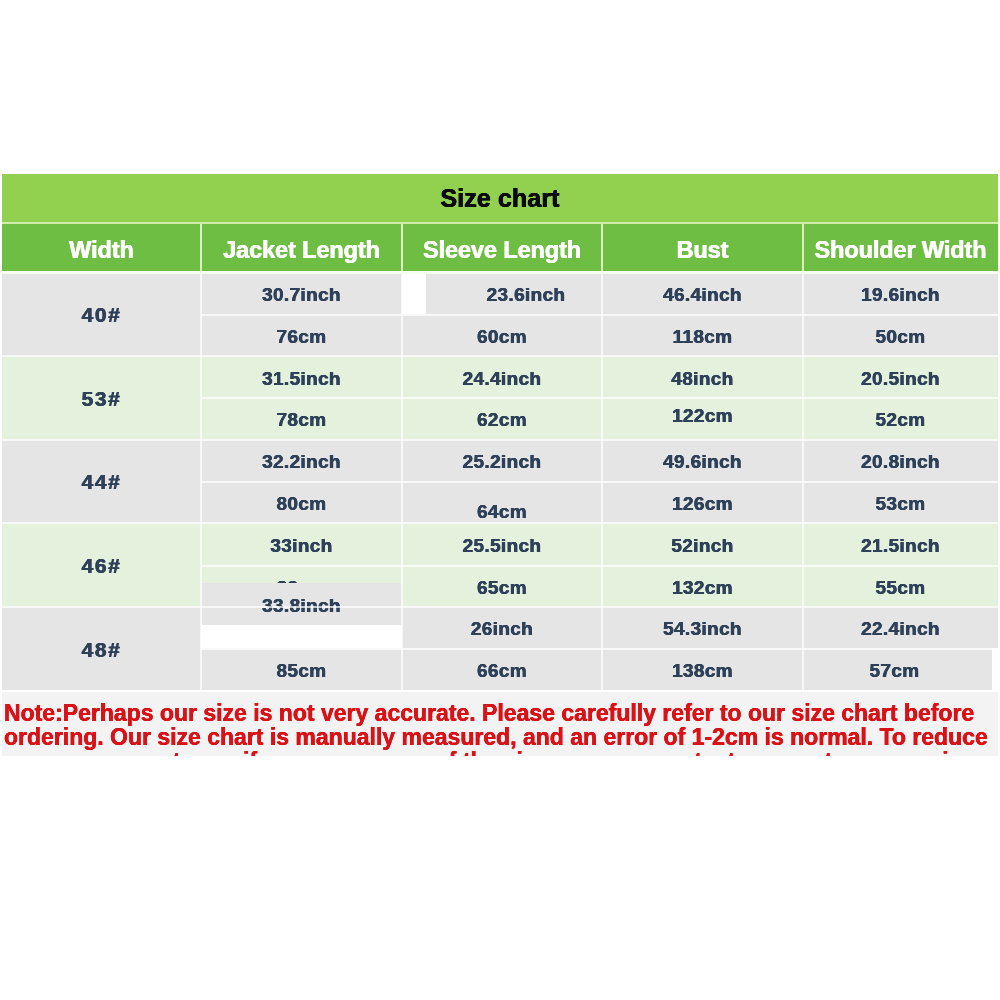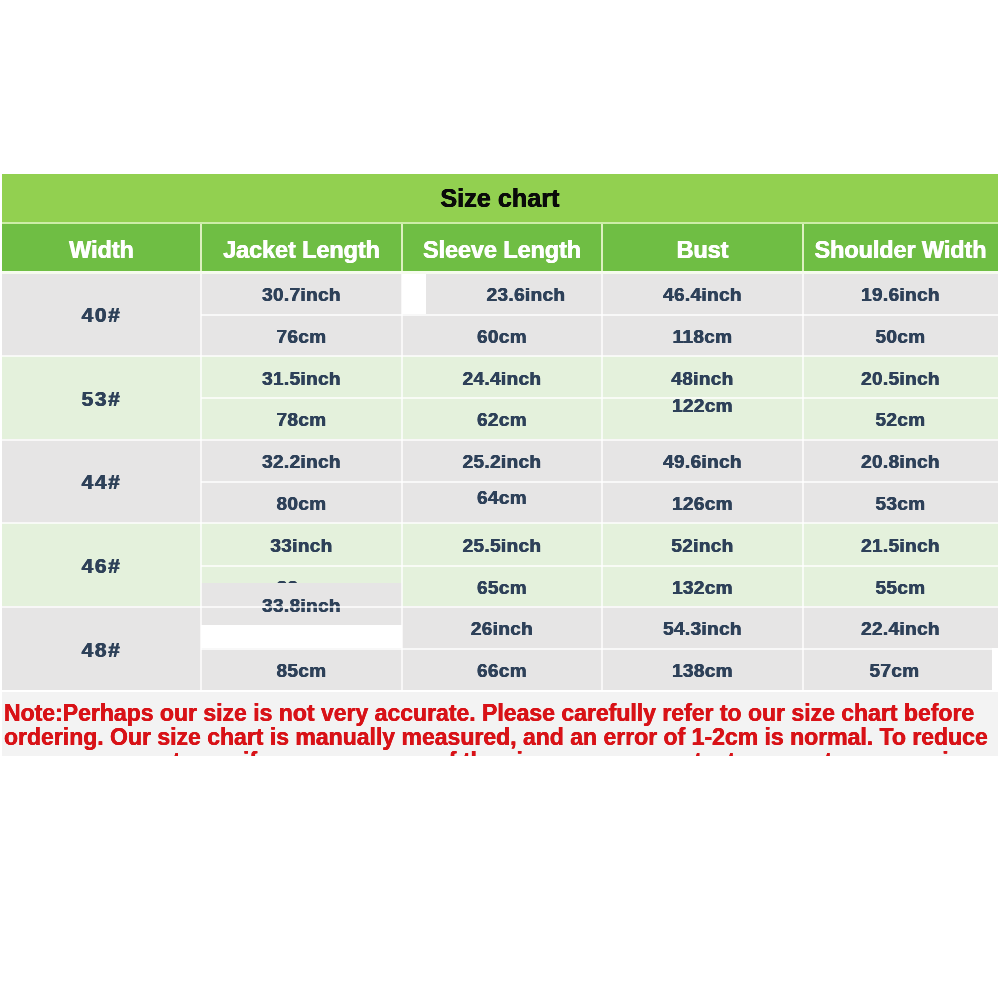--- a/index.html
+++ b/index.html
@@ -142,21 +142,21 @@
     <div class="cell bcell green" style="left:803px;width:195px;top:355.6px;height:41.8px">
         <span class="ctext" style="top:16.1px">20.5inch</span>
       </div>
     <div class="cell bcell green" style="left:201px;width:201px;top:397.4px;height:41.8px">
         <span class="ctext" style="top:16.1px">78cm</span>
       </div>
     <div class="cell bcell green" style="left:402px;width:200px;top:397.4px;height:41.8px">
         <span class="ctext" style="top:16.1px">62cm</span>
       </div>
     <div class="cell bcell green" style="left:602px;width:201px;top:397.4px;height:41.8px">
-        <span class="ctext" style="top:2px">122cm</span>
+        <span class="ctext" style="top:12px">122cm</span>
       </div>
     <div class="cell bcell green" style="left:803px;width:195px;top:397.4px;height:41.8px">
         <span class="ctext" style="top:16.1px">52cm</span>
       </div>
 
     <div class="cell bcell sizecell gray" style="left:2px;width:199px;top:439.2px;height:83.6px">
         <span class="ctext" style="top:36.3px">44#</span>
       </div>
     <div class="cell bcell gray" style="left:201px;width:201px;top:439.2px;height:41.8px">
         <span class="ctext" style="top:16.1px">32.2inch</span>
@@ -167,21 +167,21 @@
     <div class="cell bcell gray" style="left:602px;width:201px;top:439.2px;height:41.8px">
         <span class="ctext" style="top:16.1px">49.6inch</span>
       </div>
     <div class="cell bcell gray" style="left:803px;width:195px;top:439.2px;height:41.8px">
         <span class="ctext" style="top:16.1px">20.8inch</span>
       </div>
     <div class="cell bcell gray" style="left:201px;width:201px;top:481px;height:41.8px">
         <span class="ctext" style="top:16.1px">80cm</span>
       </div>
     <div class="cell bcell gray" style="left:402px;width:200px;top:481px;height:41.8px">
-        <span class="ctext" style="top:10px">64cm</span>
+        <span class="ctext" style="top:24px">64cm</span>
       </div>
     <div class="cell bcell gray" style="left:602px;width:201px;top:481px;height:41.8px">
         <span class="ctext" style="top:16.1px">126cm</span>
       </div>
     <div class="cell bcell gray" style="left:803px;width:195px;top:481px;height:41.8px">
         <span class="ctext" style="top:16.1px">53cm</span>
       </div>
 
     <div class="cell bcell sizecell green" style="left:2px;width:199px;top:522.8px;height:83.6px">
         <span class="ctext" style="top:36.3px">46#</span>

